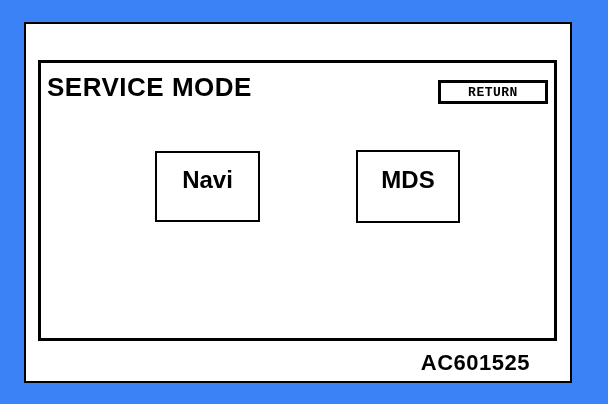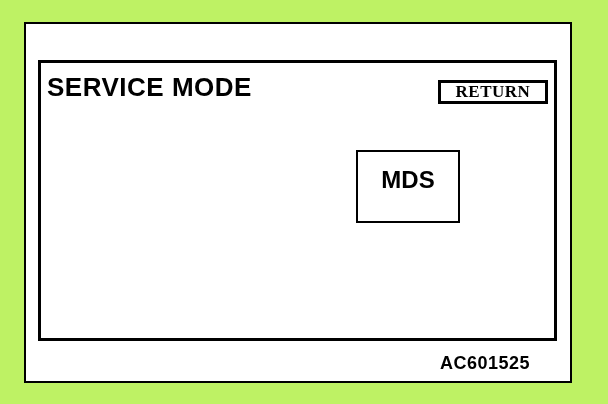--- a/index.html
+++ b/index.html
@@ -4,21 +4,21 @@
 <style>
   html, body {
     margin: 0;
     padding: 0;
     background: #ffffff;
   }
   .canvas {
     position: relative;
     width: 608px;
     height: 404px;
-    background: #bef264;
+    background: #3b82f6;
     font-family: "Liberation Sans", sans-serif;
     color: #000000;
     overflow: hidden;
   }
   .device-frame {
     position: absolute;
     left: 24px;
     top: 22px;
     width: 548px;
     height: 361px;
@@ -51,22 +51,22 @@
     left: 438px;
     top: 80px;
     width: 110px;
     height: 24px;
     border: 3px solid #000000;
     box-sizing: border-box;
     background: #ffffff;
     display: flex;
     align-items: center;
     justify-content: center;
-    font-family: Liberation Serif, serif;
-    font-size: 17px;
+    font-family: Liberation Mono, monospace;
+    font-size: 13px;
     font-weight: bold;
     letter-spacing: 0.5px;
     color: #000000;
     padding: 0;
     cursor: pointer;
   }
   .mode-button {
     position: absolute;
     border: 2px solid #000000;
     box-sizing: border-box;
@@ -90,35 +90,36 @@
   .mode-button.mds {
     left: 356px;
     top: 150px;
     width: 104px;
     height: 73px;
   }
   .figure-code {
     position: absolute;
     right: 78px;
     top: 350px;
-    font-size: 18px;
+    font-size: 22px;
     font-weight: bold;
     letter-spacing: 0.5px;
     line-height: 26px;
     white-space: nowrap;
   }
 </style>
 </head>
 <body>
 
 <div class="canvas">
   <div class="device-frame"></div>
   <div class="screen"></div>
 
   <div class="screen-title">SERVICE MODE</div>
 
   <button class="return-button">RETURN</button>
 
+  <button class="mode-button navi">Navi</button>
 
   <button class="mode-button mds">MDS</button>
 
   <div class="figure-code">AC601525</div>
 </div>
 
 </body></html>

